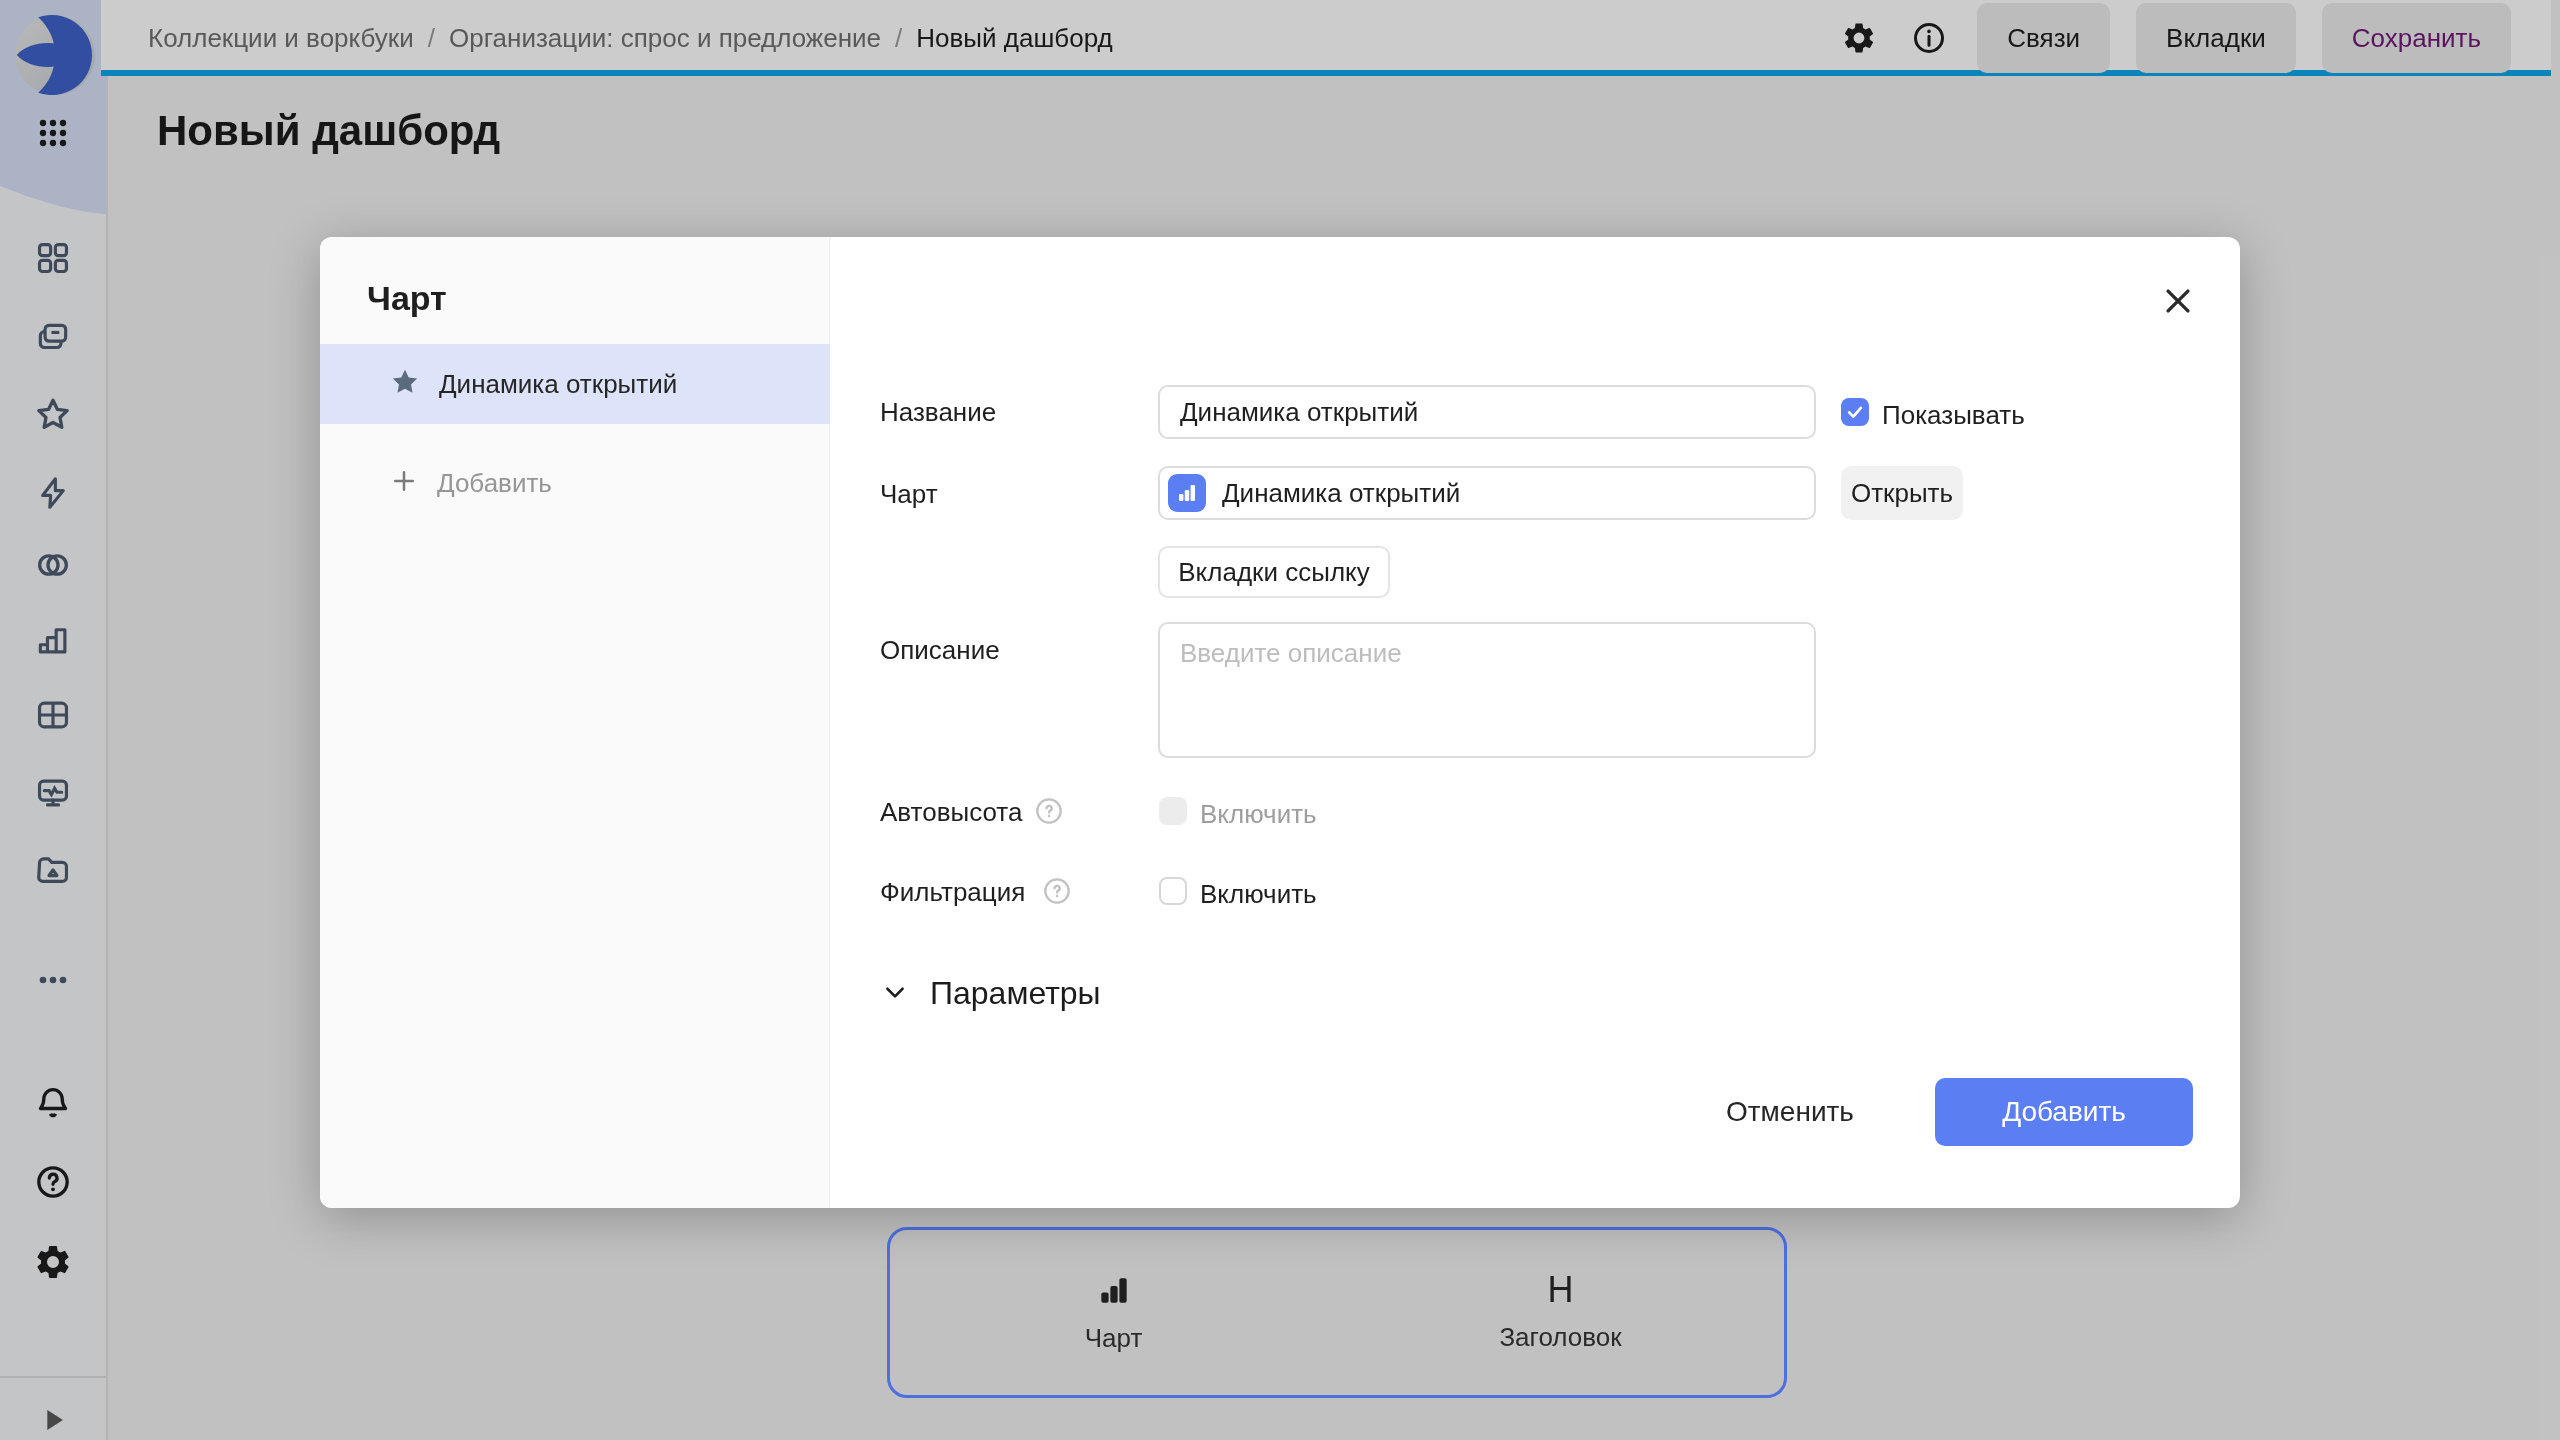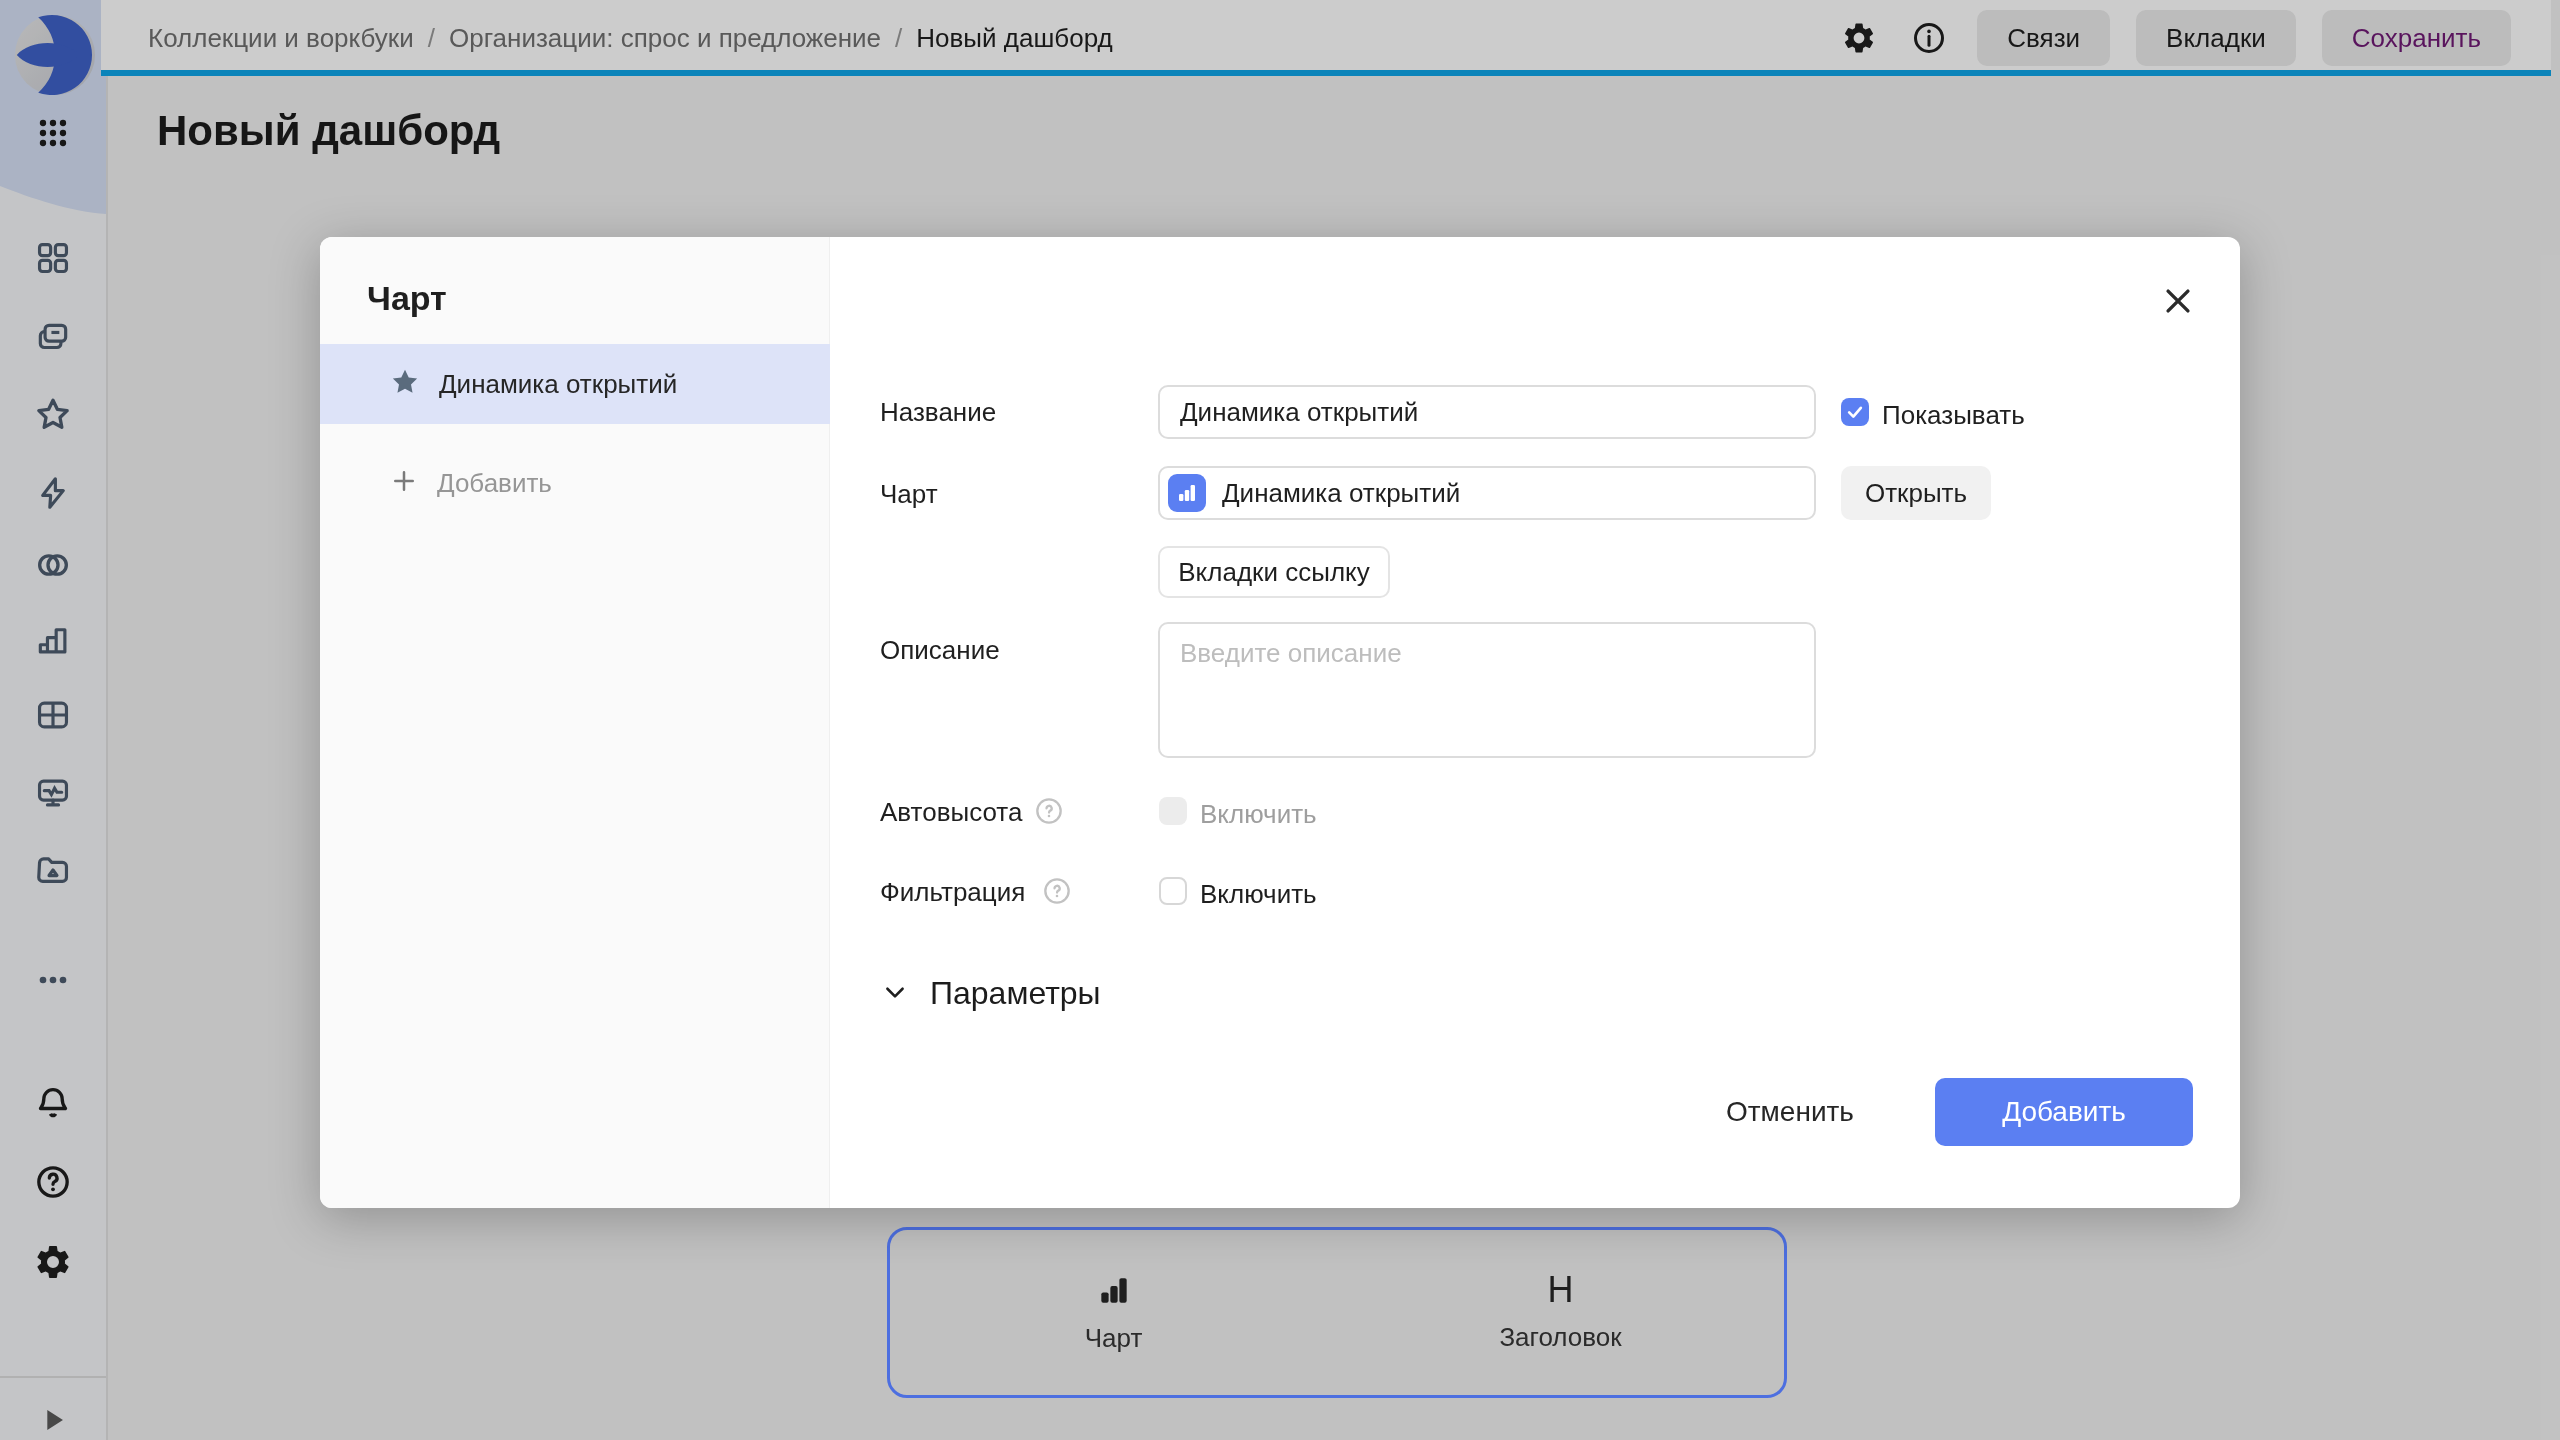--- a/index.html
+++ b/index.html
@@ -18,21 +18,21 @@
   .sb-sep { position:absolute; left:0; top:1376px; width:106px; height:2px; background:#dedede; }
 
   .header { position:absolute; left:101px; top:0; width:2450px; height:76px; background:#ffffff;
             border-bottom:6px solid #0ea5e9; z-index:1; display:flex; align-items:center; }
   .breadcrumb { position:absolute; left:47px; top:0; height:76px; display:flex; align-items:center;
                 font-size:26px; color:#707070; white-space:nowrap; }
   .breadcrumb .sep { margin:0 14px; color:#9a9a9a; }
   .breadcrumb .current { color:#1f1f1f; }
   .hdr-right { position:absolute; right:40px; top:0; height:76px; display:flex; align-items:center; gap:26px; }
   .hdr-iconbtn { width:44px; height:44px; display:flex; align-items:center; justify-content:center; }
-  .hdr-btn { height:56px; padding:0 30px; border-radius:10px; background:#ebebeb; border:none;
+  .hdr-btn { height:70px; padding:0 30px; border-radius:10px; background:#ebebeb; border:none;
              font-size:26px; color:#1f1f1f; font-family:inherit; display:flex; align-items:center; }
   .hdr-btn.disabled { color:#701a75; }
 
   .canvas { position:absolute; left:110px; top:77px; width:2450px; height:1363px; background:#f2f2f2; z-index:1; }
   .page-title { position:absolute; left:47px; top:30px; font-size:42px; font-weight:bold; color:#1c1c1c; }
 
   
   .overlay { position:absolute; inset:0; background:rgba(0,0,0,0.20); z-index:40; }
 
   
@@ -61,21 +61,21 @@
                  display:flex; align-items:center; justify-content:center; }
 
   .f-label { position:absolute; font-size:26px; color:#1f1f1f; }
   .text-input { position:absolute; height:54px; border:2px solid #dcdcdc; border-radius:10px;
                 font-size:26px; color:#1f1f1f; font-family:inherit; padding:0 20px; background:#fff; outline:none; }
   .chart-field { position:absolute; left:838px; top:229px; width:658px; height:54px; border:2px solid #dcdcdc;
                  border-radius:10px; background:#fff; display:flex; align-items:center; cursor:pointer; }
   .chart-field .cf-icon { width:38px; height:38px; margin-left:8px; border-radius:9px; background:#5b7ff2;
                           display:flex; align-items:center; justify-content:center; }
   .chart-field .cf-text { margin-left:16px; font-size:26px; color:#1f1f1f; }
-  .btn-open { position:absolute; left:1521px; top:229px; width:150px; height:54px; background:#f1f1f1;
+  .btn-open { position:absolute; left:1521px; top:229px; width:122px; height:54px; background:#f1f1f1;
               border:none; border-radius:10px; font-size:26px; color:#1f1f1f; font-family:inherit; cursor:pointer; }
   .btn-link { position:absolute; left:838px; top:309px; width:232px; height:52px; background:#fff;
               border:2px solid #e4e4e4; border-radius:10px; font-size:26px; color:#1f1f1f; font-family:inherit; cursor:pointer; }
   .descr-area { position:absolute; left:838px; top:385px; width:658px; height:136px; border:2px solid #dcdcdc;
                 border-radius:10px; font-size:26px; font-family:inherit; padding:14px 20px; resize:none; outline:none; }
   .descr-area::placeholder { color:#bdbdbd; }
 
   .q-icon { position:absolute; width:28px; height:28px; cursor:pointer; }
   .checkbox { position:absolute; width:28px; height:28px; border-radius:8px; }
   .checkbox.checked { background:#5b7ff2; display:flex; align-items:center; justify-content:center; }

